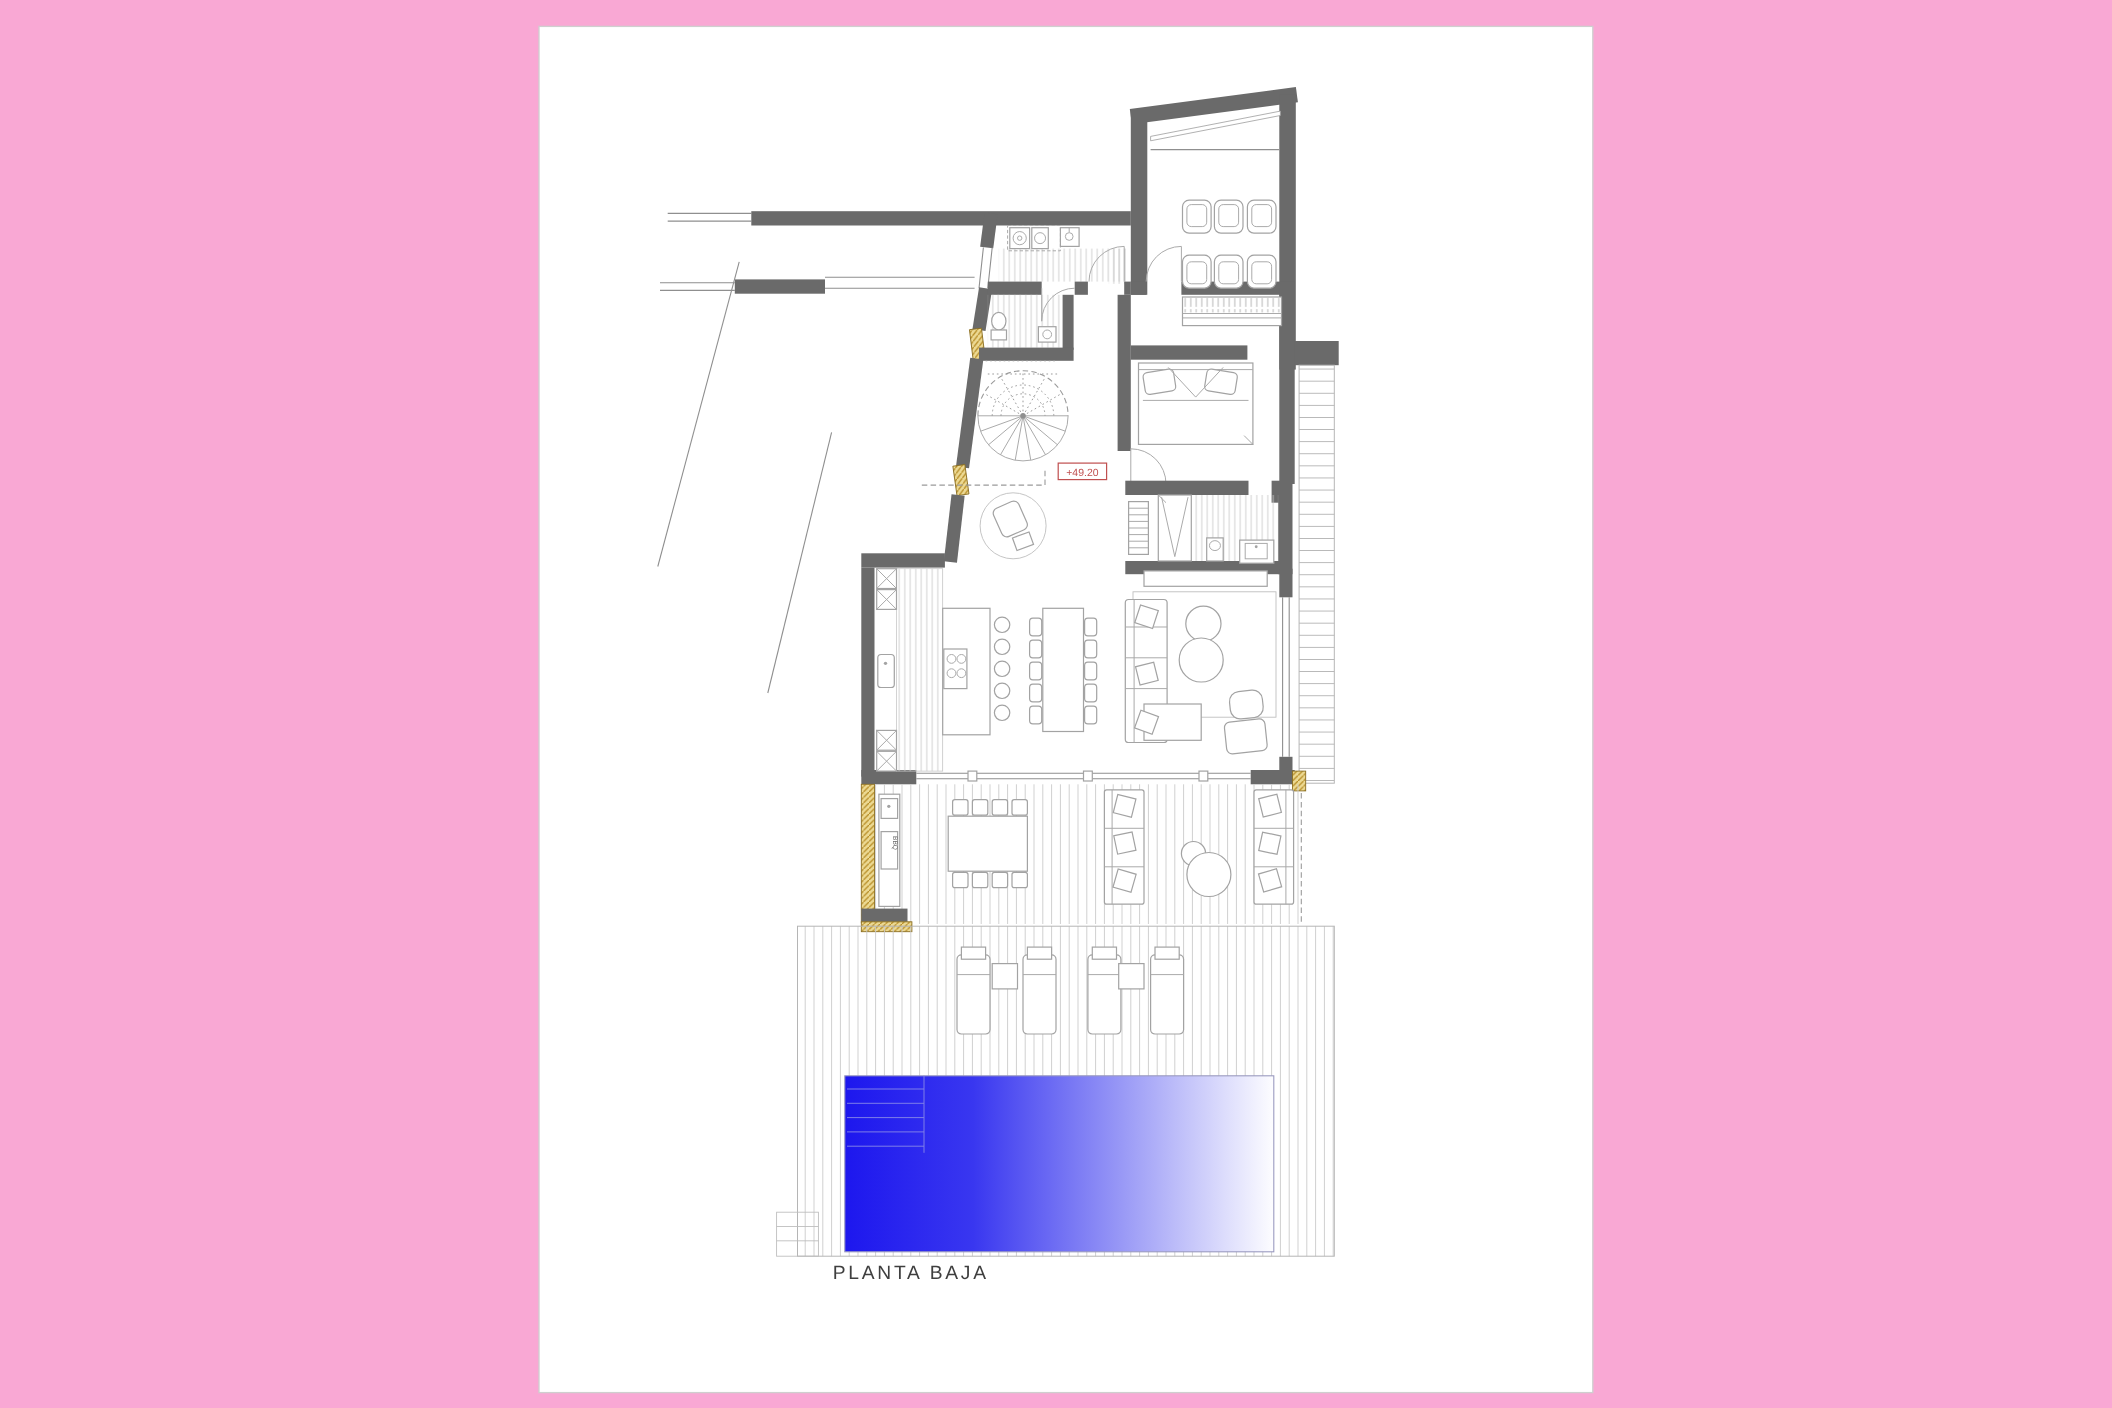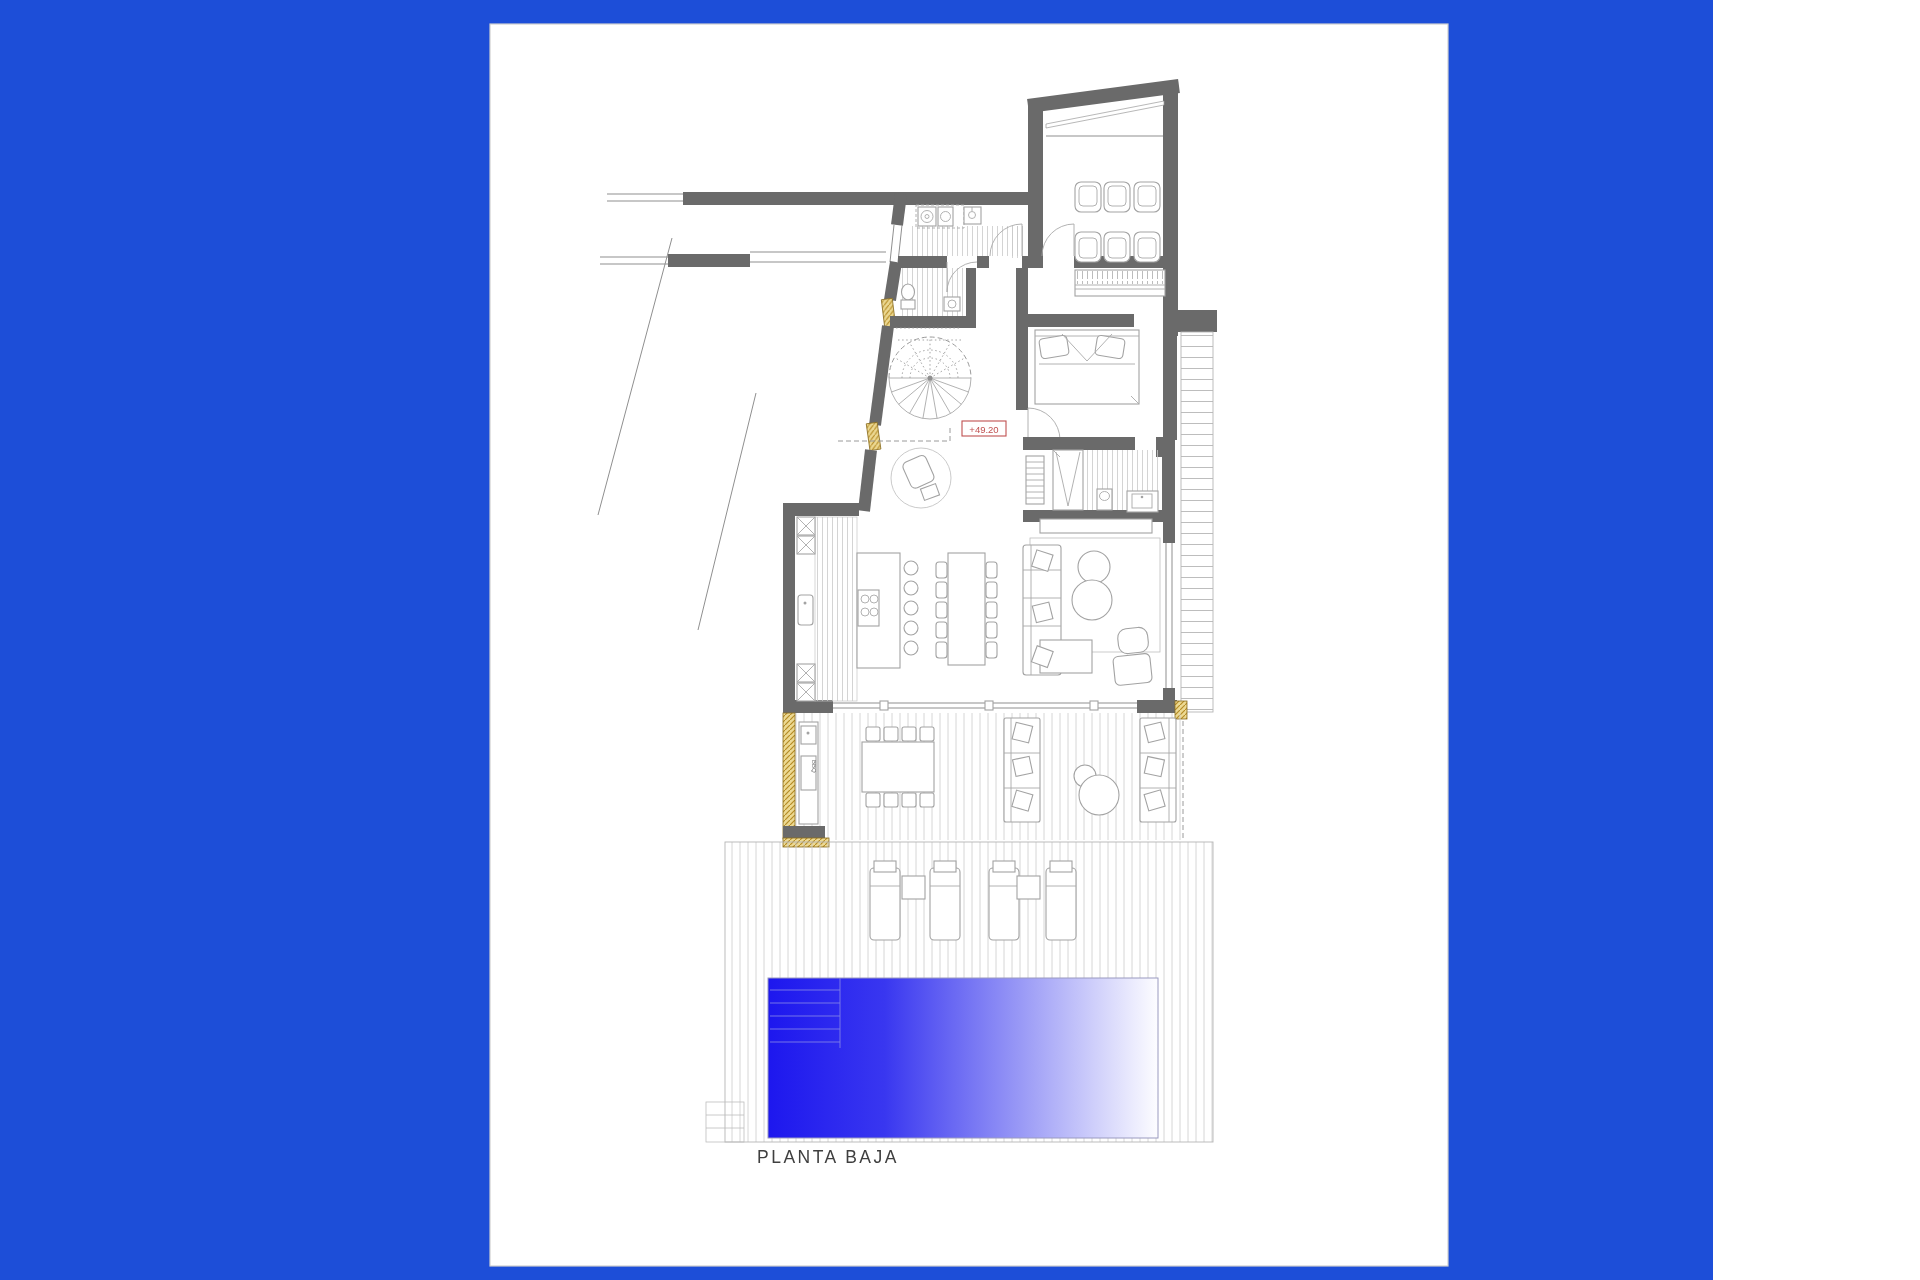--- a/index.html
+++ b/index.html
@@ -1,16 +1,16 @@
 <!DOCTYPE html>
 <html><head>
 <meta charset="utf-8">
 <style>
   html,body{margin:0;padding:0;background:#ffffff;}
-  .page{width:1713px;height:1280px;position:relative;background:#1d4ed8;overflow:hidden;}
+  .page{width:1920px;height:1280px;position:relative;background:#f9a8d4;overflow:hidden;}
   svg{display:block;}
   .w{fill:#6a6a6a;}
   .wl{stroke:#6a6a6a;fill:none;}
   .ln{stroke:#8f8f8f;fill:none;stroke-width:1;}
   .tn{stroke:#bdbdbd;fill:none;stroke-width:.8;}
   .f{stroke:#a3a3a3;fill:#ffffff;stroke-width:1.1;}
   .f2{stroke:#a9a9a9;fill:none;stroke-width:.9;}
   .dash{stroke:#9a9a9a;stroke-dasharray:5 3;fill:none;stroke-width:1;}
   .dot{stroke:#9a9a9a;stroke-dasharray:1.5 2.6;fill:none;stroke-width:.9;}
   .gold{fill:url(#pgold);stroke:#8a6d1f;stroke-width:.8;}

